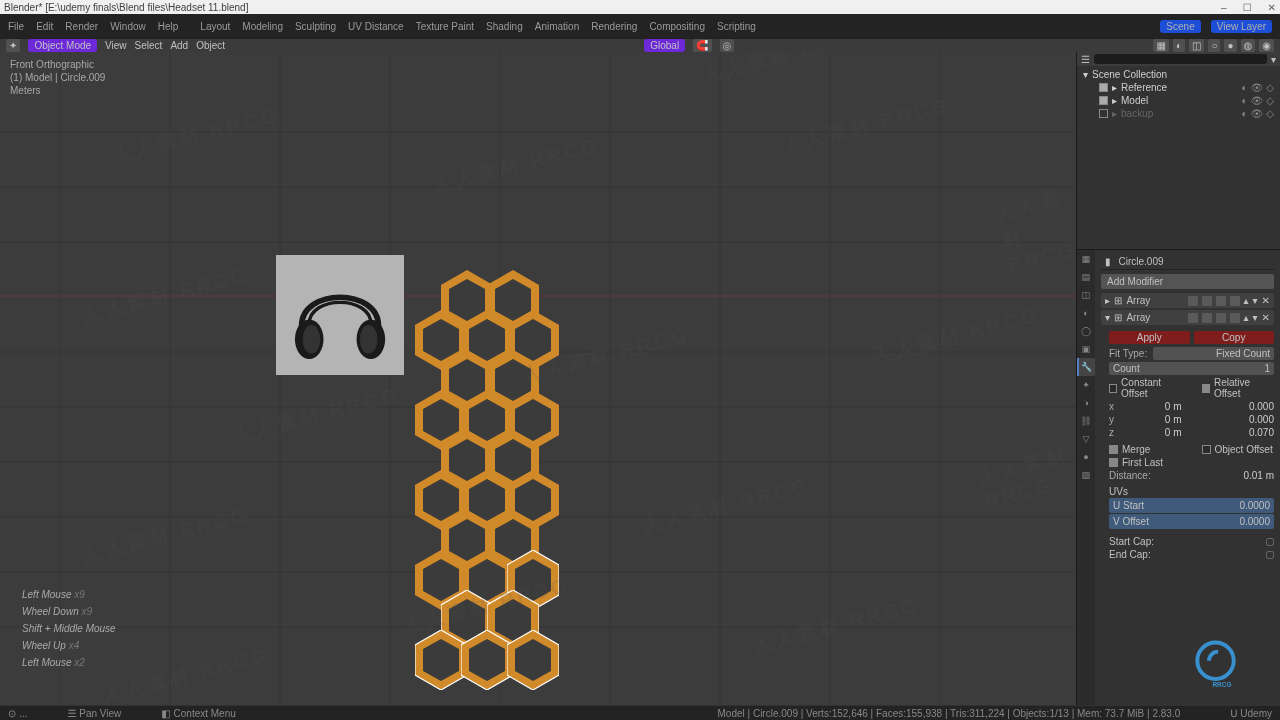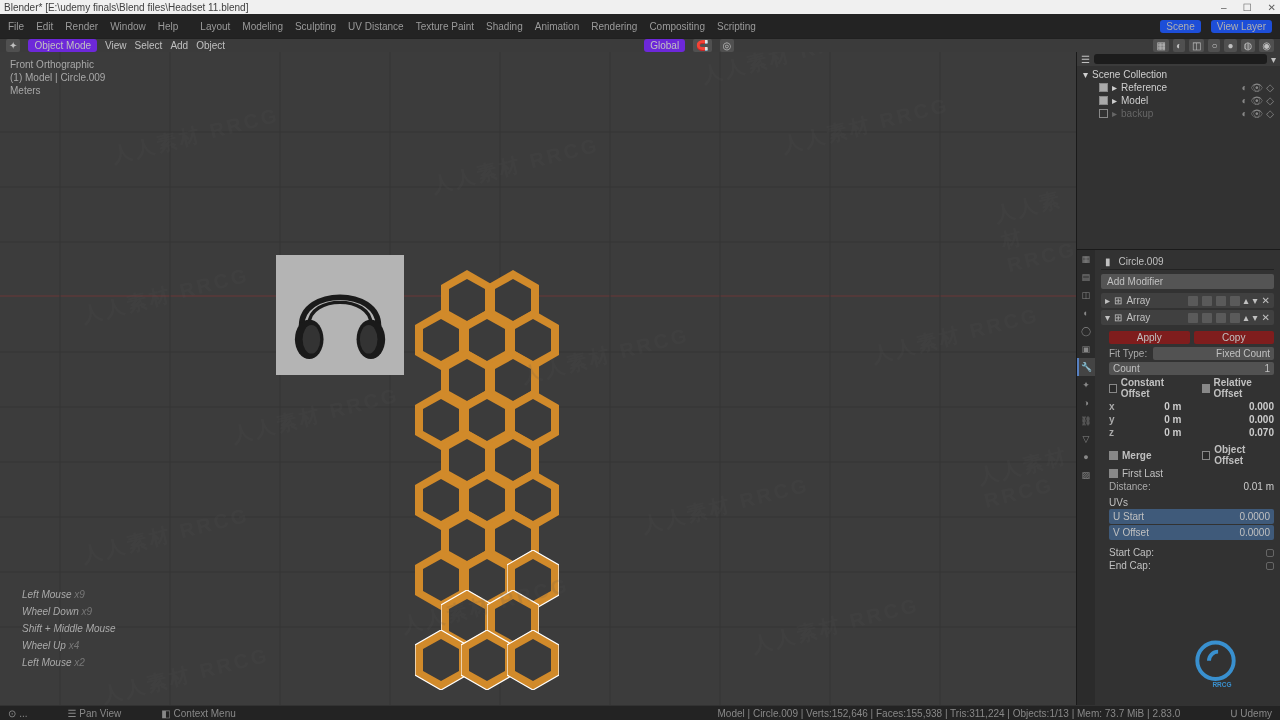--- a/index.html
+++ b/index.html
@@ -61,21 +61,21 @@
 .prop-line { display:flex; align-items:center; gap:6px; padding:1px 0; }
 .prop-line .lbl { color:#aaa; }
 .prop-line .val { margin-left:auto; color:#ccc; }
 .btns { display:flex; gap:4px; margin:2px 0;}
 .btns .b { flex:1; text-align:center; padding:1px 0; background:#7f1d1d; border-radius:2px;}
 .field-val { flex:1; text-align:right; background:#525252; padding:1px 4px; border-radius:2px;}
 .checkline { display:flex; align-items:center; gap:4px; padding:1px 0;}
 .chk2 { width:9px; height:9px; border:1px solid #888; background:#2a2a2a; display:inline-block;}
 .chk2.on { background:#888;}
 .two { display:flex; gap:20px;}
-.two > div { flex:1;font-weight:bold;}
+.two > div { flex:1;}
 .uv { background:#3f5a7a; padding:2px 4px; border-radius:2px; margin:1px 0; display:flex;}
 .cap { display:flex; align-items:center; gap:8px; padding:1px 0;}
 .cap .dot { margin-left:auto; width:8px;height:8px;border:1px solid #666;border-radius:2px;}
 
 .statusbar { position:absolute; bottom:0; left:0; right:0; height:14px; background:#232323; color:#888; display:flex; align-items:center; padding:0 8px; gap:40px; font-size:9px;}
 .statusbar .right { margin-left:auto;}
 
 .wm { position:absolute; color:#555; font-size:48px; font-weight:bold; opacity:0.15; transform:rotate(-14deg); letter-spacing:3px; pointer-events:none;}
 .wm-logo { position:absolute; right:22px; bottom:30px; width:72px; height:52px; opacity:0.9; pointer-events:none;}
 .wm-logo svg { width:100%; height:100%;}

